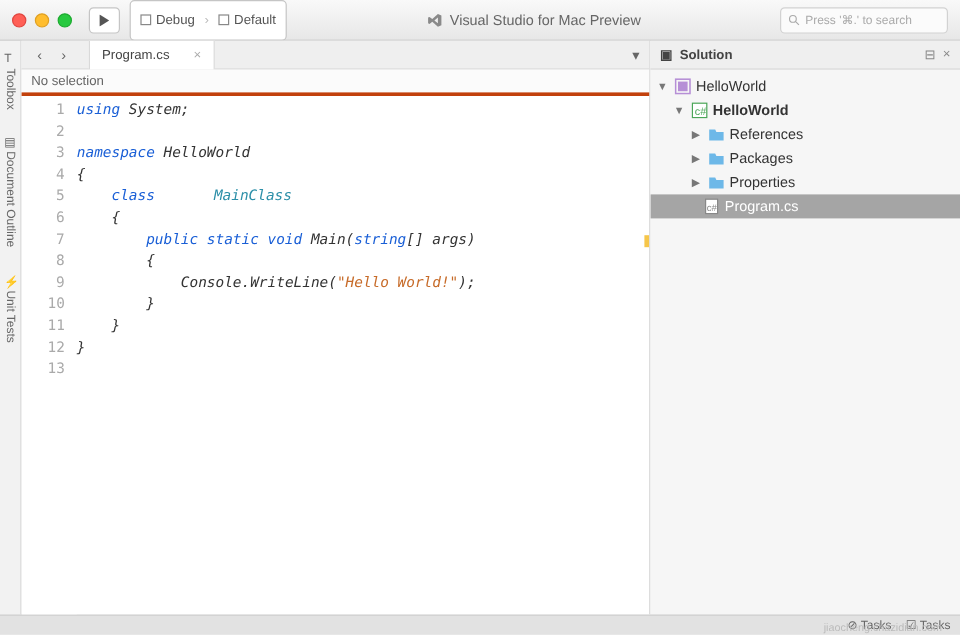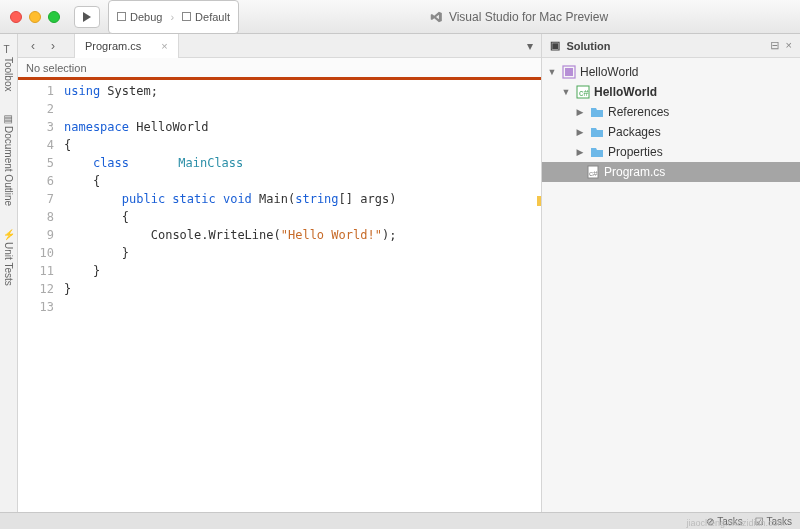--- a/index.html
+++ b/index.html
@@ -169,20 +169,21 @@
   padding-right: 10px;
   padding-top: 2px;
   background: #fff;
   user-select: none;
 }
 .code {
   flex: 1;
   padding-top: 2px;
   white-space: pre;
   color: #333;
+  font-style: italic;
 }
 .kw { color: #1a5fd6; }
 .type { color: #2c8fa8; padding-left: 42px; }
 .str { color: #c76b29; }
 .marker {
   position: absolute;
   right: 0;
   top: 116px;
   width: 4px;
   height: 10px;
@@ -269,20 +270,27 @@
         <span>Default</span>
       </span>
   </div>
   <div class="tb-center">
     <div class="app-title">
       <svg class="vs-logo" viewBox="0 0 24 24">
           <path fill="#8a8a8a" d="M17 3l5 2v14l-5 2-8-7-4 3-2-1V8l2-1 4 3 8-7zm0 5l-5 4 5 4V8z"></path>
         </svg>
       <span>Visual Studio for Mac Preview</span>
     </div>
+  </div>
+  <div class="search-box">
+    <svg width="10" height="10" viewBox="0 0 16 16">
+        <circle cx="6" cy="6" r="4.5" fill="none" stroke="#aaa" stroke-width="1.5"></circle>
+        <line x1="10" y1="10" x2="14" y2="14" stroke="#aaa" stroke-width="1.5"></line>
+      </svg>
+    <span>Press '⌘.' to search</span>
   </div>
 </div>
 
 <div class="main-area">
 
   <div class="left-rail">
     <div class="rail-item">
       <span class="rail-icon">T</span>
       <span>Toolbox</span>
     </div>

